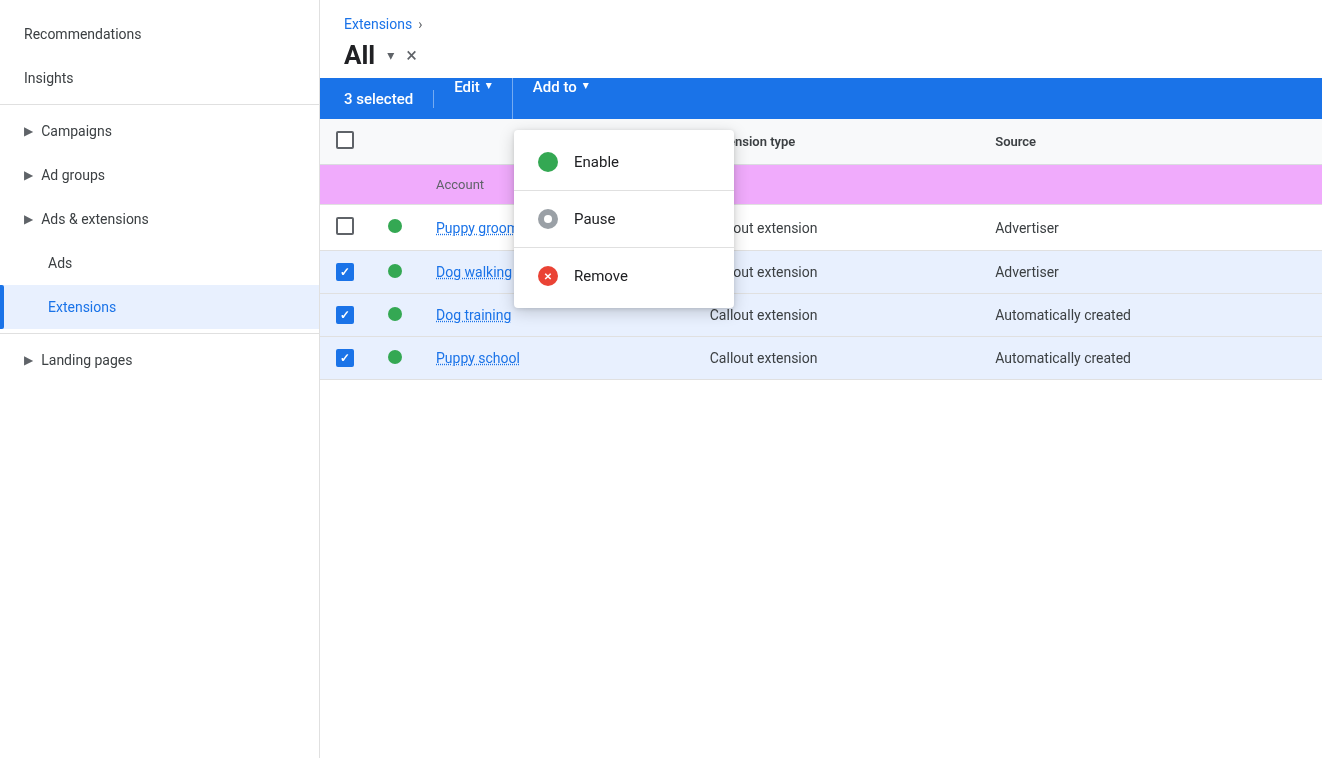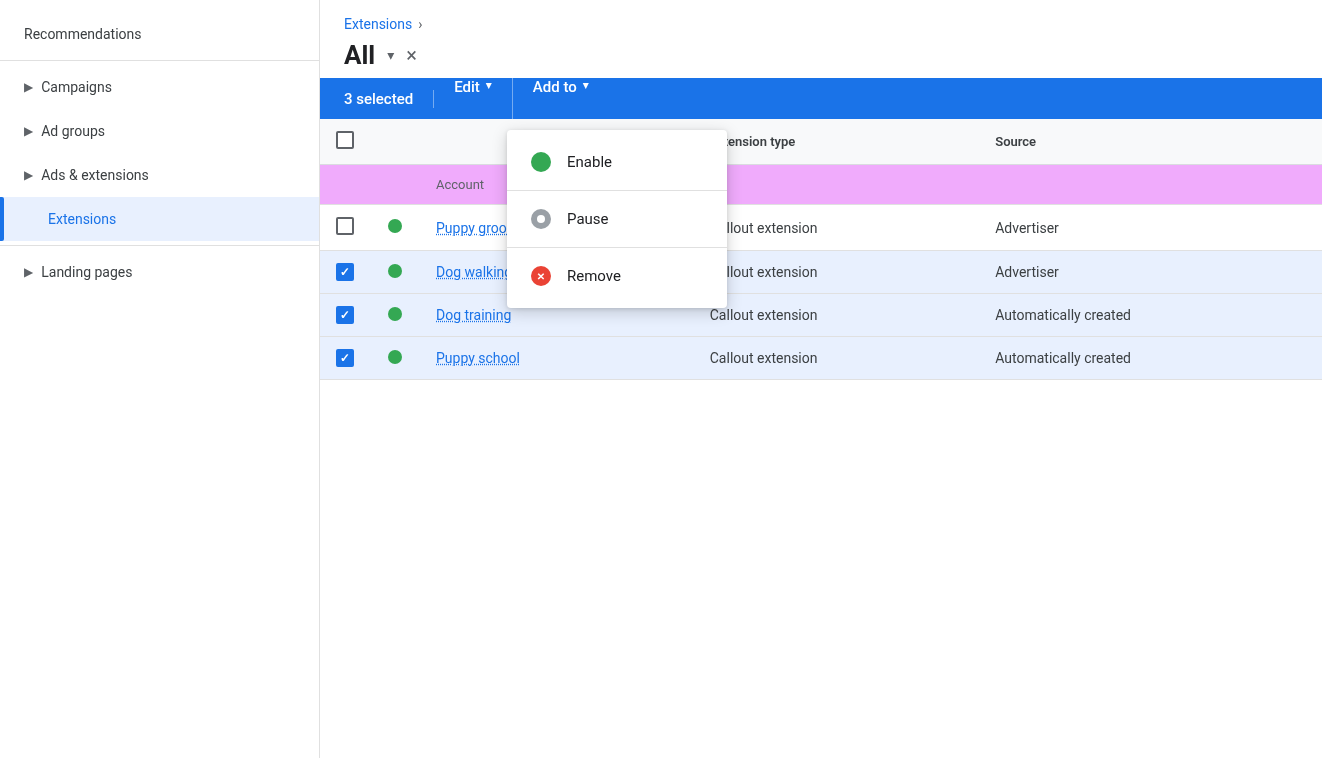--- a/index.html
+++ b/index.html
@@ -133,21 +133,21 @@
       top: 52px;
       left: 0;
       width: 100%;
       height: calc(100% - 52px);
       z-index: 10;
       pointer-events: none;
     }
     .dropdown-menu {
       position: absolute;
       top: 0px;
-      left: 187px;
+      left: 194px;
       background: #fff;
       border-radius: 4px;
       box-shadow: 0 4px 16px rgba(0,0,0,0.18), 0 1px 4px rgba(0,0,0,0.12);
       min-width: 220px;
       z-index: 100;
       pointer-events: all;
       padding: 8px 0;
     }
     .dropdown-item {
       display: flex;
@@ -259,32 +259,38 @@
       position: relative;
     }
   </style>
 </head>
 <body>
 
 <nav class="sidebar">
   <div class="sidebar-item">
     <span>Recommendations</span>
   </div>
+  <div class="sidebar-item">
+    <span>Insights</span>
+  </div>
   <div class="sidebar-divider"></div>
   <div class="sidebar-item">
     <span class="chevron">▶</span>
     <span>Campaigns</span>
   </div>
   <div class="sidebar-item">
     <span class="chevron">▶</span>
     <span>Ad groups</span>
   </div>
   <div class="sidebar-item">
     <span class="chevron">▶</span>
     <span>Ads &amp; extensions</span>
+  </div>
+  <div class="sidebar-item sidebar-child">
+    <span>Ads</span>
   </div>
   <div class="sidebar-item sidebar-child active">
     <span>Extensions</span>
   </div>
   <div class="sidebar-divider"></div>
   <div class="sidebar-item">
     <span class="chevron">▶</span>
     <span>Landing pages</span>
   </div>
 </nav>

